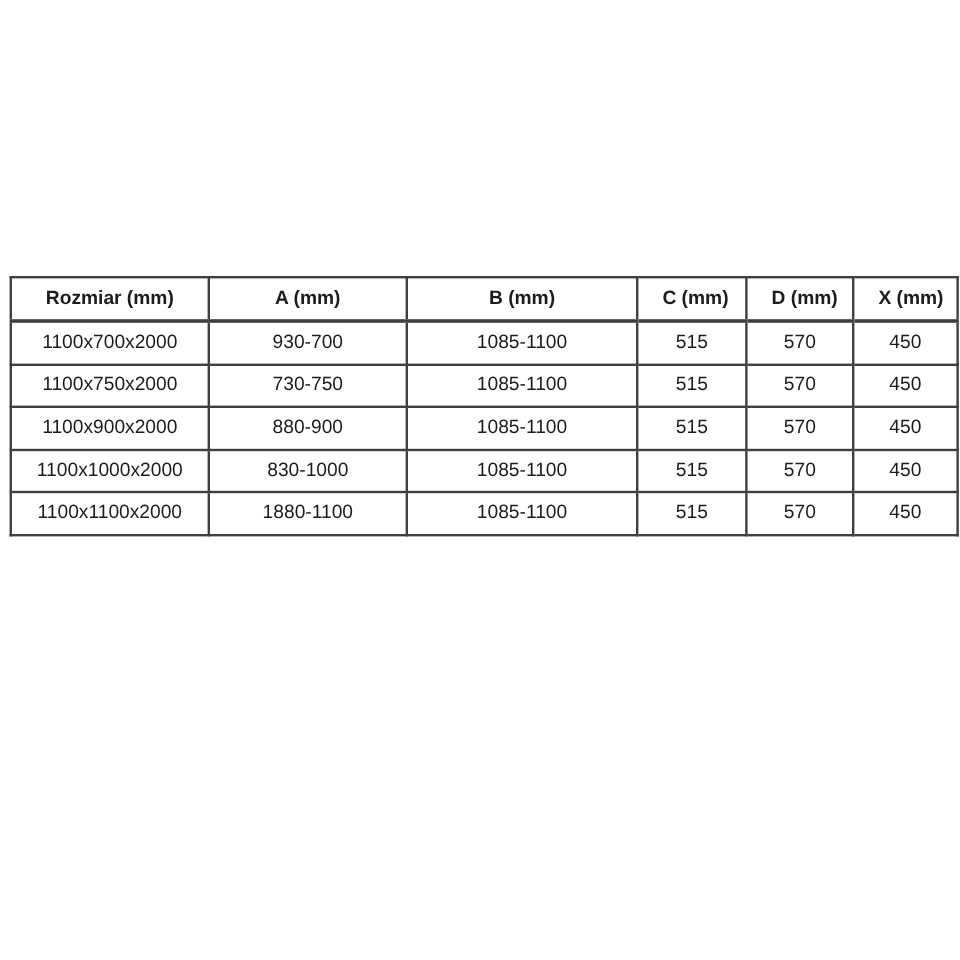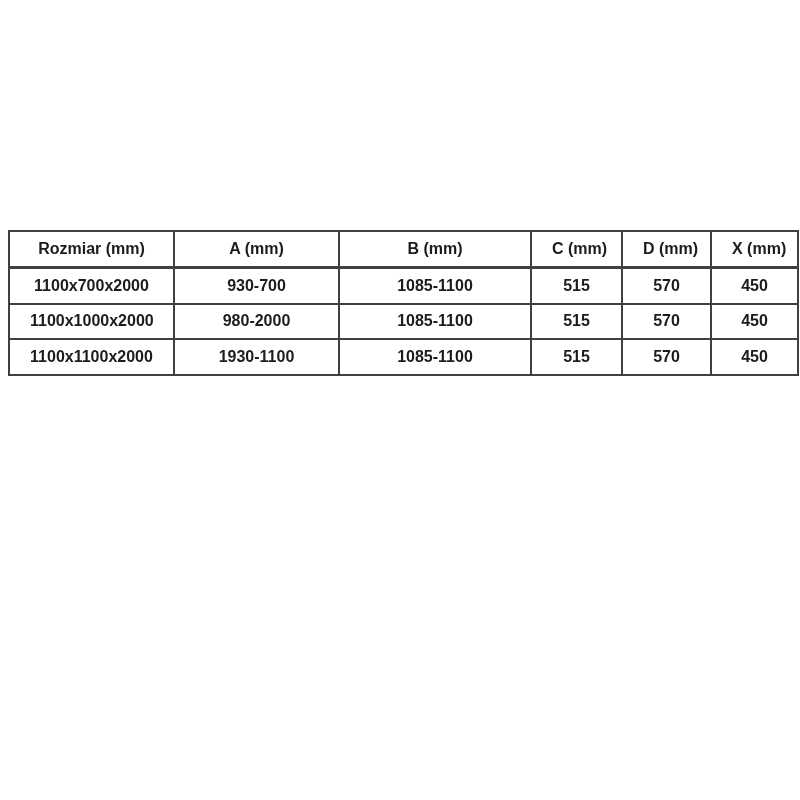--- a/index.html
+++ b/index.html
@@ -39,21 +39,21 @@
     font-size: 16px;
     overflow: hidden;
     white-space: nowrap;
   }
   table.spec-table th {
     font-weight: bold;
     height: 34px;
     border-bottom-width: 3px;
   }
   table.spec-table td {
-    font-weight: bold;
+    font-weight: normal;
     height: 33.6px;
   }
 </style>
 </head>
 <body>
 
 <div class="page">
   <div class="table-wrap">
     <table class="spec-table">
       <colgroup>
@@ -77,30 +77,46 @@
       <tbody>
           <tr>
             <td>1100x700x2000</td>
             <td>930-700</td>
             <td>1085-1100</td>
             <td>515</td>
             <td>570</td>
             <td>450</td>
           </tr>
           <tr>
+            <td>1100x750x2000</td>
+            <td>730-750</td>
+            <td>1085-1100</td>
+            <td>515</td>
+            <td>570</td>
+            <td>450</td>
+          </tr>
+          <tr>
+            <td>1100x900x2000</td>
+            <td>880-900</td>
+            <td>1085-1100</td>
+            <td>515</td>
+            <td>570</td>
+            <td>450</td>
+          </tr>
+          <tr>
             <td>1100x1000x2000</td>
-            <td>980-2000</td>
+            <td>830-1000</td>
             <td>1085-1100</td>
             <td>515</td>
             <td>570</td>
             <td>450</td>
           </tr>
           <tr>
             <td>1100x1100x2000</td>
-            <td>1930-1100</td>
+            <td>1880-1100</td>
             <td>1085-1100</td>
             <td>515</td>
             <td>570</td>
             <td>450</td>
           </tr>
         </tbody>
     </table>
   </div>
 </div>
 

